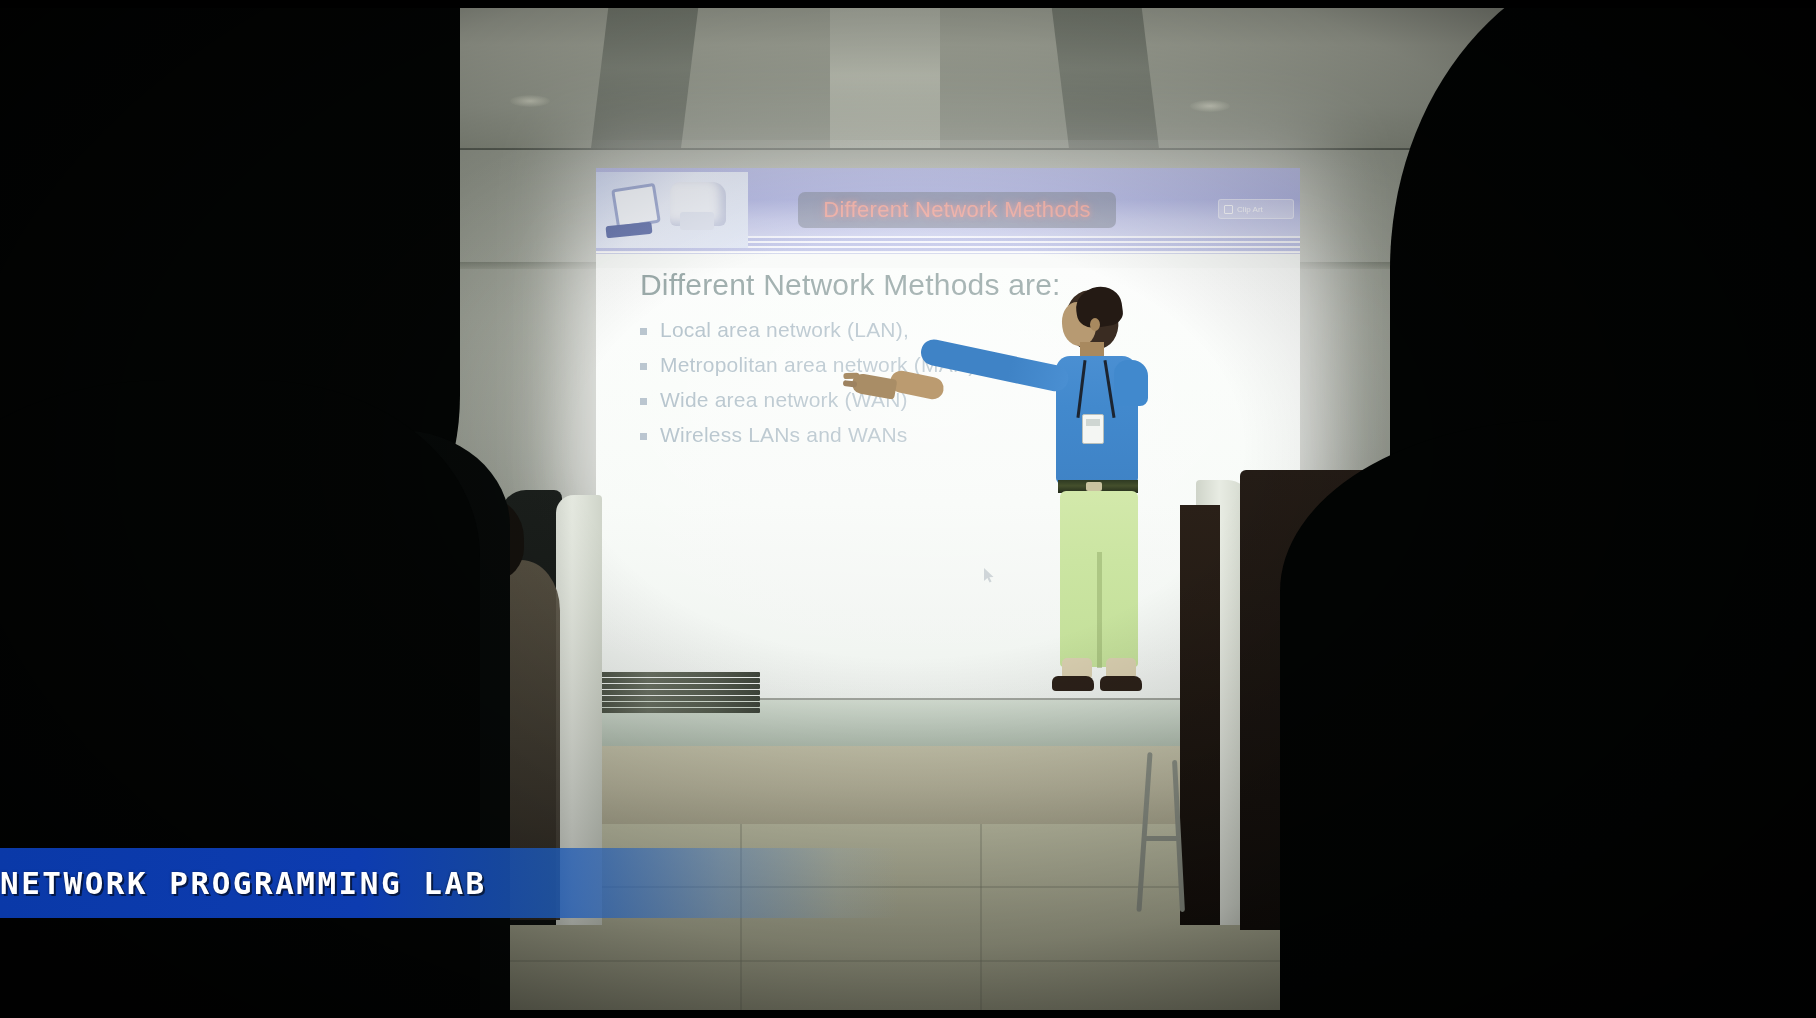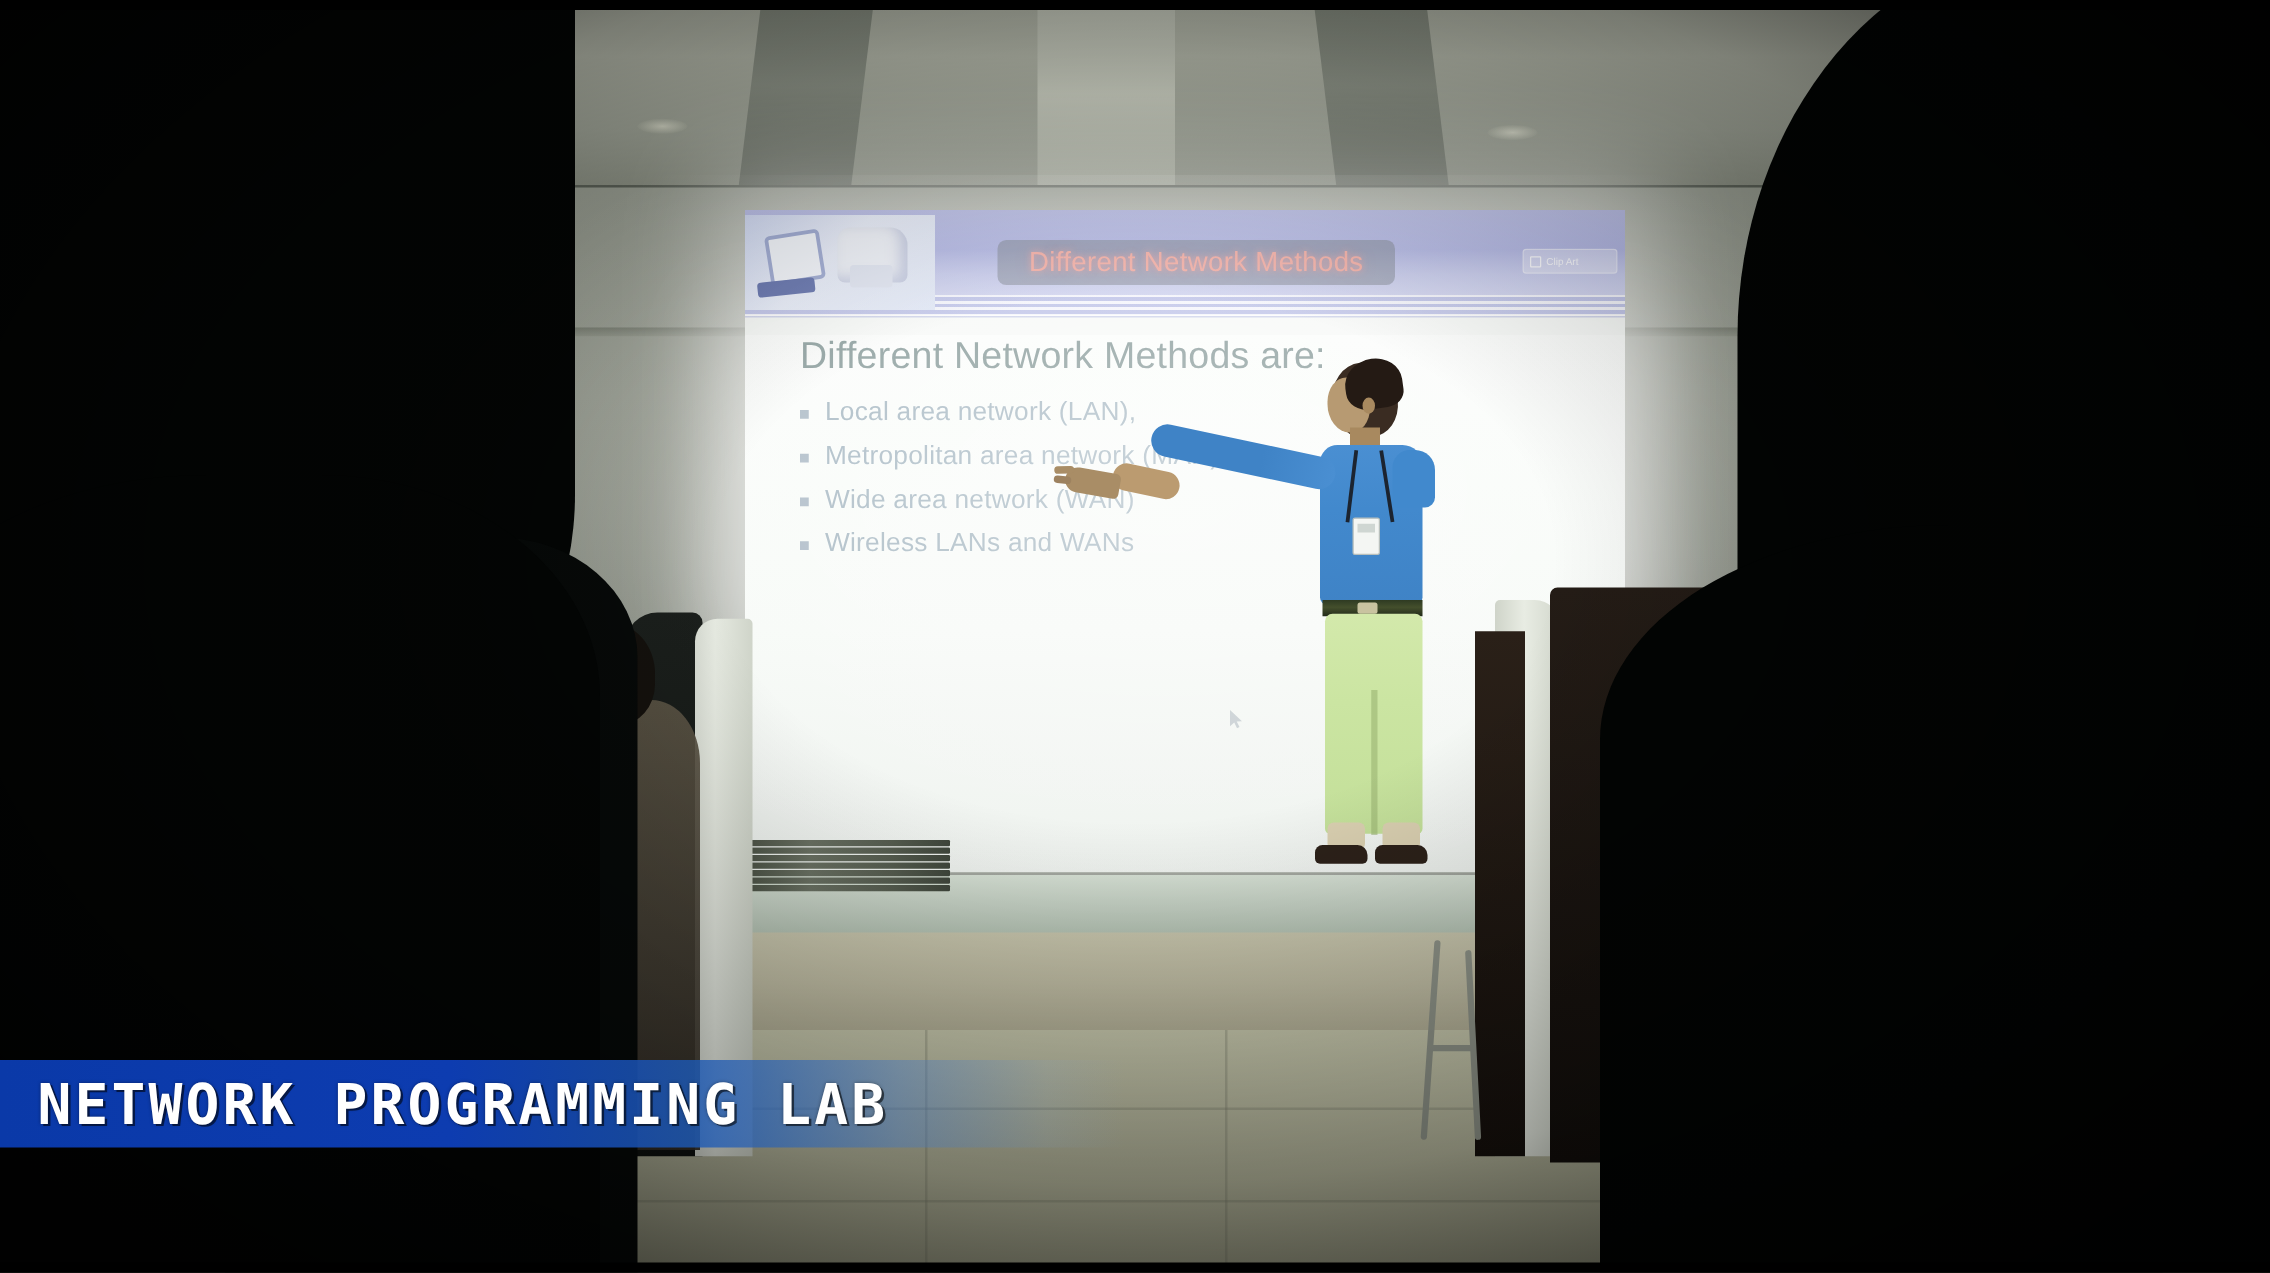--- a/index.html
+++ b/index.html
@@ -382,23 +382,22 @@
 
   
   .banner {
     position:absolute; left:0; top:848px; width:900px; height:70px;
     background:linear-gradient(90deg,
       #0a39a8 0%, #0d3cb0 40%, rgba(30,90,180,.82) 62%,
       rgba(70,120,190,.45) 80%, rgba(120,160,210,.12) 93%, rgba(255,255,255,0) 100%);
     display:flex; align-items:center;
   }
   .banner-text {
-    margin-left:30px;
     font-family:"DejaVu Sans Mono", monospace;
-    font-size:45px;
+    font-size:31px;
     font-weight:700;
     letter-spacing:2.5px;
     color:#ffffff;
     text-shadow:2px 2px 0 rgba(0,0,0,.55), 0 0 3px rgba(0,0,0,.4);
     white-space:nowrap;
   }
 </style>
 </head>
 <body>
 

